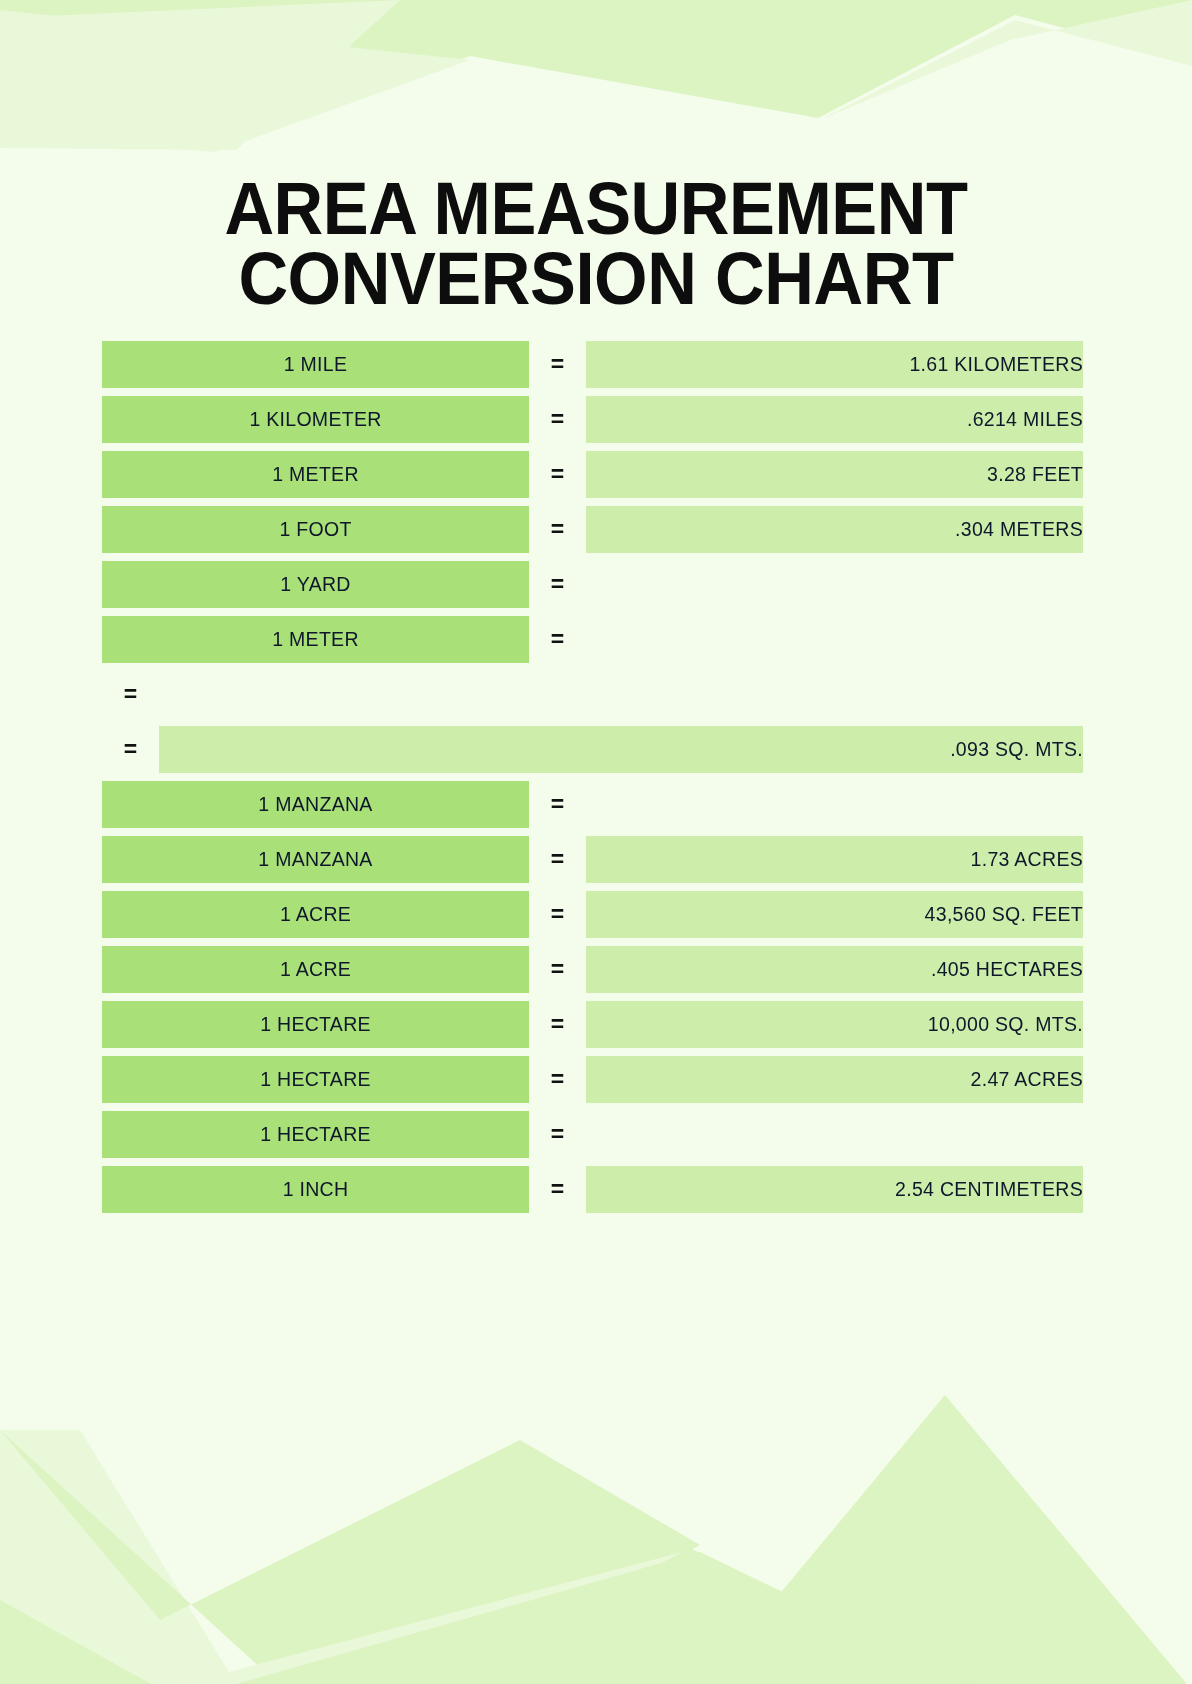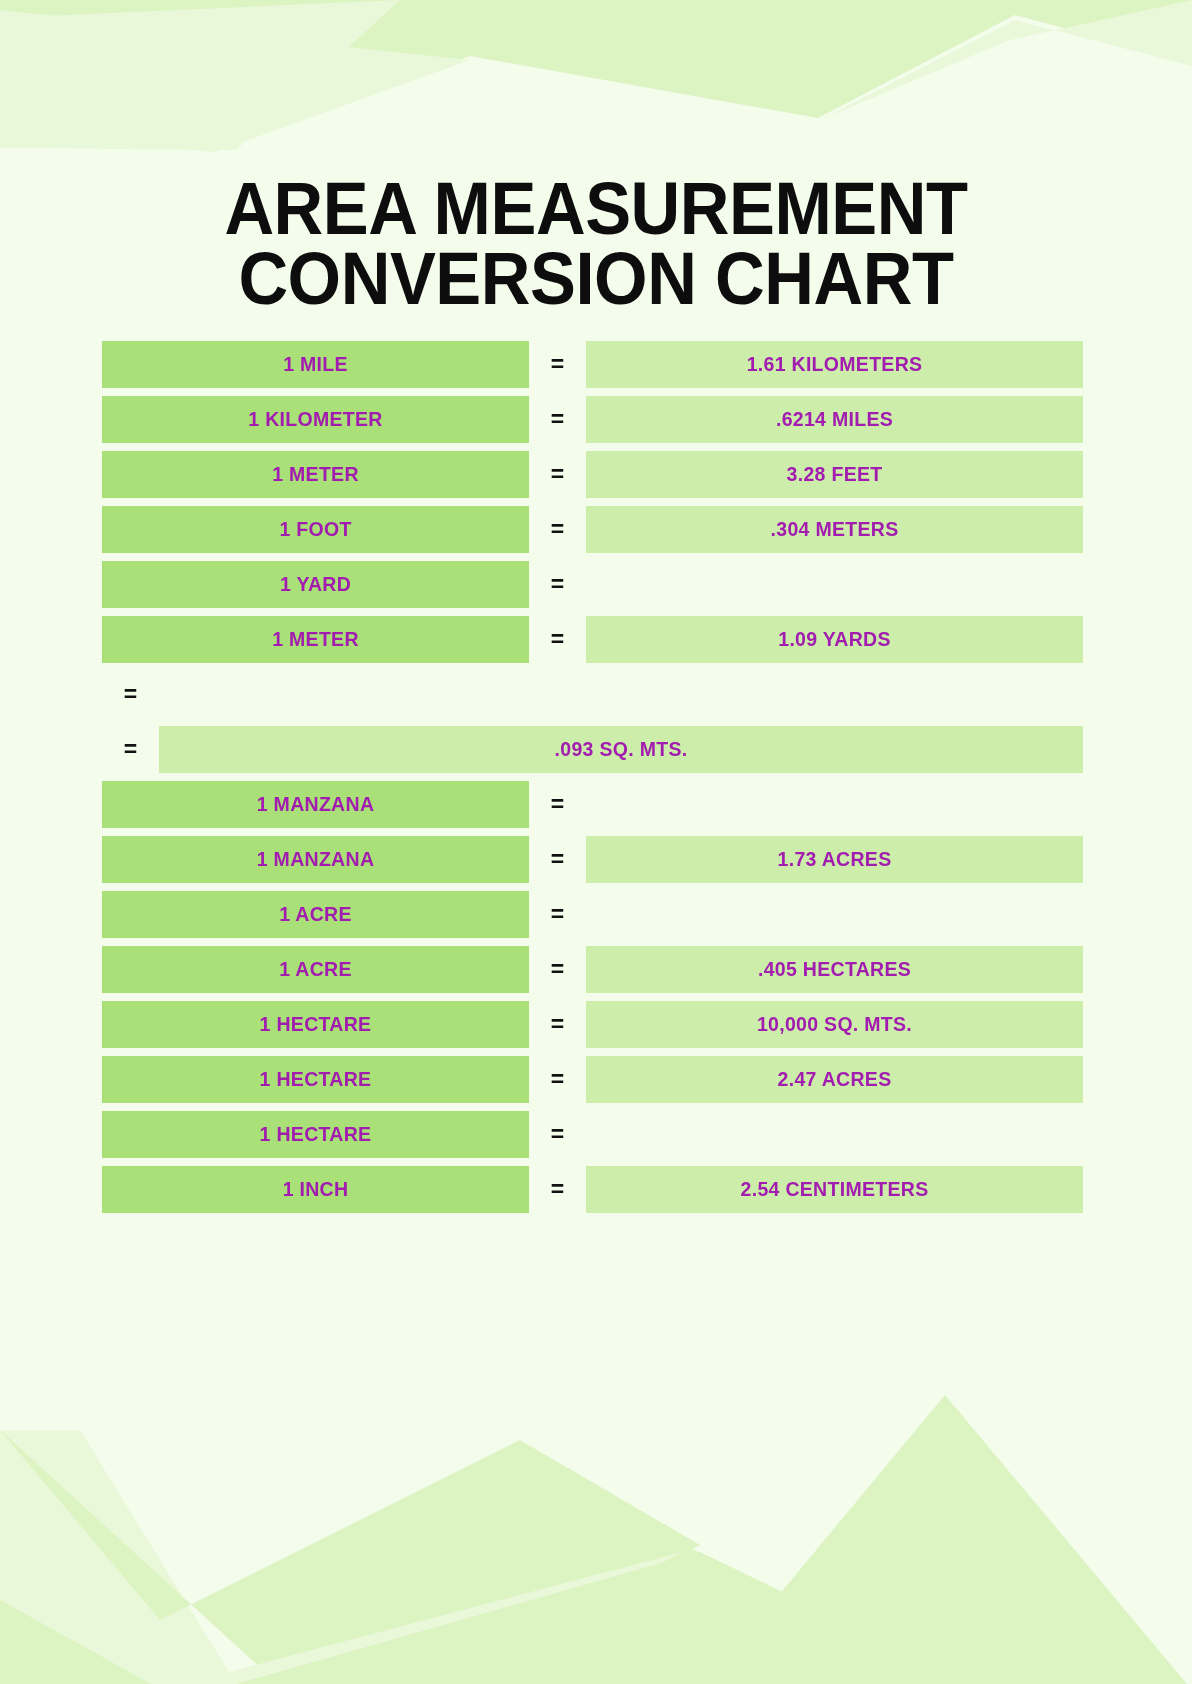--- a/index.html
+++ b/index.html
@@ -82,31 +82,30 @@
     font-weight: 700;
     font-size: 23px;
     color: #111111;
   }
 
   .cell-value {
     flex: 1;
     background: #cdeeaa;
     display: flex;
     align-items: center;
-    justify-content: center;
+    justify-content: flex-end;
   }
 
   .cell-text {
     font-family: "Liberation Sans Narrow", "Liberation Sans", sans-serif;
     font-size: 19.5px;
     letter-spacing: 0.3px;
-    color: #a21caf;
+    color: #0f172a;
     text-transform: uppercase;
     white-space: nowrap;
-    font-weight: bold;
   }
 </style>
 </head>
 <body>
 
 <svg id="bg-decor" viewBox="0 0 1192 1684" width="1192" height="1684" xmlns="http://www.w3.org/2000/svg">
   <rect x="0" y="0" width="1192" height="1684" fill="#f4fcec"></rect>
   <polygon points="0,0 1192,0 1192,62 1015,15 818,118 470,56 210,150 0,118" fill="#dcf3c2"></polygon>
   <polygon points="0,18 400,0 236,150 0,148" fill="#eaf8da"></polygon>
   <polygon points="0,10 0,134 215,152 470,60" fill="#eaf8da"></polygon>
@@ -168,23 +167,20 @@
         <div class="cell-unit">
           <span class="cell-text">1 YARD</span>
         </div>
         <div class="equals-cell">=</div>
       </div>
       <div class="table-row">
         <div class="cell-unit">
           <span class="cell-text">1 METER</span>
         </div>
         <div class="equals-cell">=</div>
-        <div class="cell-value">
-          <span class="cell-text">1.09 YARDS</span>
-        </div>
       </div>
       <div class="table-row">
         <div class="equals-cell">=</div>
       </div>
       <div class="table-row">
         <div class="equals-cell">=</div>
         <div class="cell-value">
           <span class="cell-text">.093 SQ. MTS.</span>
         </div>
       </div>
@@ -201,20 +197,23 @@
         <div class="equals-cell">=</div>
         <div class="cell-value">
           <span class="cell-text">1.73 ACRES</span>
         </div>
       </div>
       <div class="table-row">
         <div class="cell-unit">
           <span class="cell-text">1 ACRE</span>
         </div>
         <div class="equals-cell">=</div>
+        <div class="cell-value">
+          <span class="cell-text">43,560 SQ. FEET</span>
+        </div>
       </div>
       <div class="table-row">
         <div class="cell-unit">
           <span class="cell-text">1 ACRE</span>
         </div>
         <div class="equals-cell">=</div>
         <div class="cell-value">
           <span class="cell-text">.405 HECTARES</span>
         </div>
       </div>

